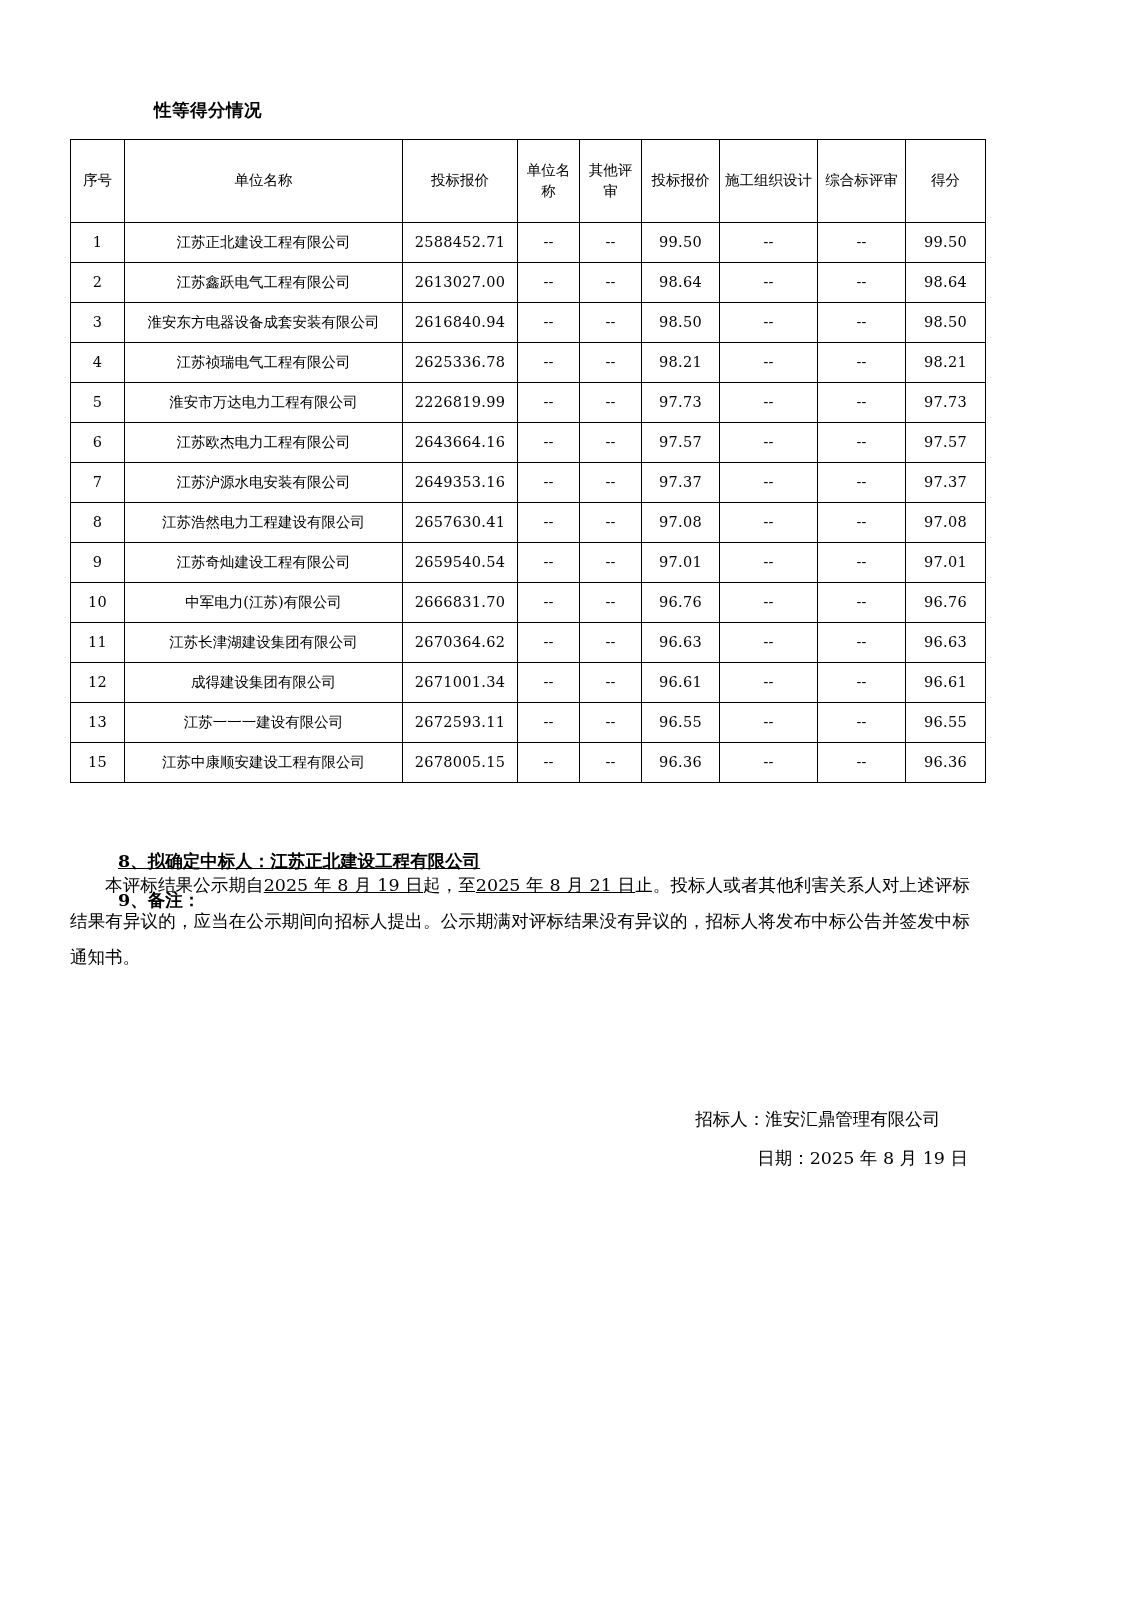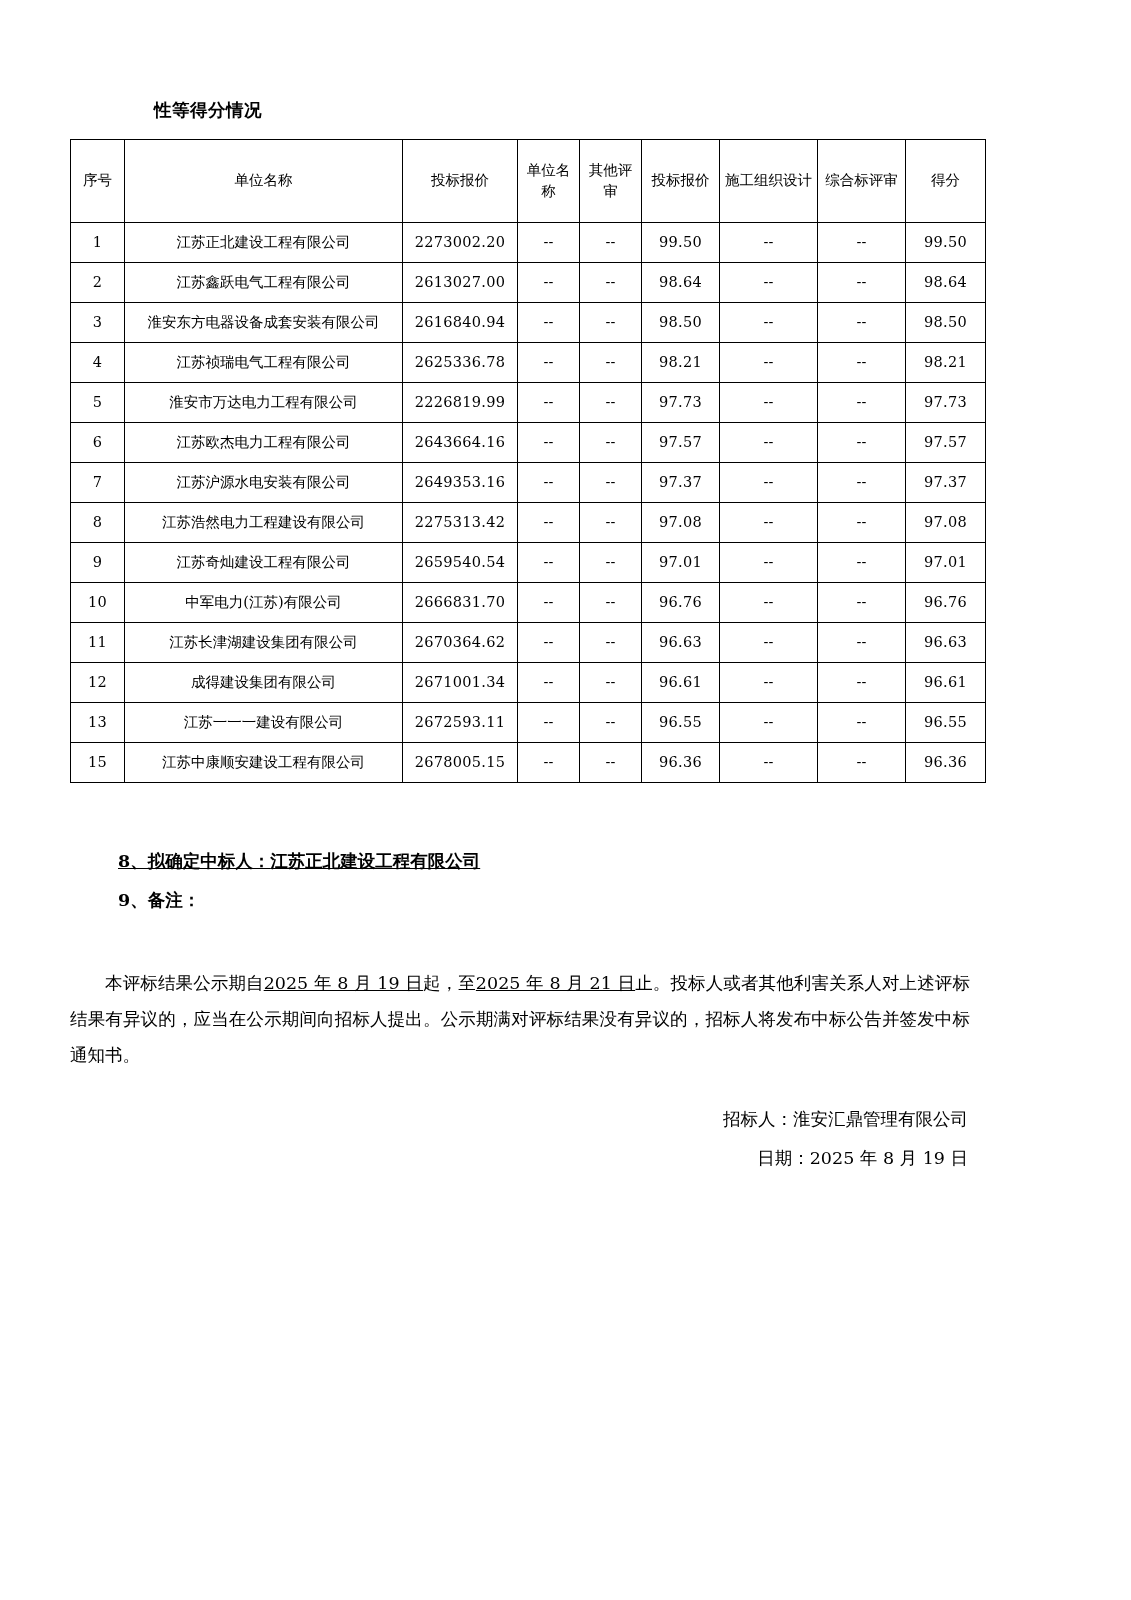--- a/index.html
+++ b/index.html
@@ -93,35 +93,35 @@
     font-weight: bold;
   }
   .item9 {
     left: 118px;
     top: 884px;
     font-weight: bold;
   }
   .body-text {
     position: absolute;
     left: 70px;
-    top: 966px;
+    top: 868px;
     width: 900px;
     font-size: 17.5px;
     line-height: 2.05;
     text-align: justify;
     text-indent: 2em;
   }
   .u { text-decoration: underline; }
   .sign-block {
     position: absolute;
     right: 163px;
     top: 1100px;
     font-size: 17.5px;
     line-height: 2.2;
-    text-align: right;
+    text-align: left;
   }
   .sign-line2 {
     padding-left: 62px;
   }
 </style>
 </head>
 <body>
 
 <div class="page">
 
@@ -149,21 +149,21 @@
         <td>投标报价</td>
         <td>施工组织设计</td>
         <td>综合标评审</td>
         <td>得分</td>
       </tr>
     </thead>
     <tbody>
       <tr>
         <td class="num">1</td>
         <td class="name-cell">江苏正北建设工程有限公司</td>
-        <td class="num">2273002.20</td>
+        <td class="num">2588452.71</td>
         <td class="dash">--</td>
         <td class="dash">--</td>
         <td class="num">99.50</td>
         <td class="dash">--</td>
         <td class="dash">--</td>
         <td class="num">99.50</td>
       </tr>
       <tr>
         <td class="num">2</td>
         <td class="name-cell">江苏鑫跃电气工程有限公司</td>
@@ -226,21 +226,21 @@
         <td class="dash">--</td>
         <td class="dash">--</td>
         <td class="num">97.37</td>
         <td class="dash">--</td>
         <td class="dash">--</td>
         <td class="num">97.37</td>
       </tr>
       <tr>
         <td class="num">8</td>
         <td class="name-cell">江苏浩然电力工程建设有限公司</td>
-        <td class="num">2275313.42</td>
+        <td class="num">2657630.41</td>
         <td class="dash">--</td>
         <td class="dash">--</td>
         <td class="num">97.08</td>
         <td class="dash">--</td>
         <td class="dash">--</td>
         <td class="num">97.08</td>
       </tr>
       <tr>
         <td class="num">9</td>
         <td class="name-cell">江苏奇灿建设工程有限公司</td>

